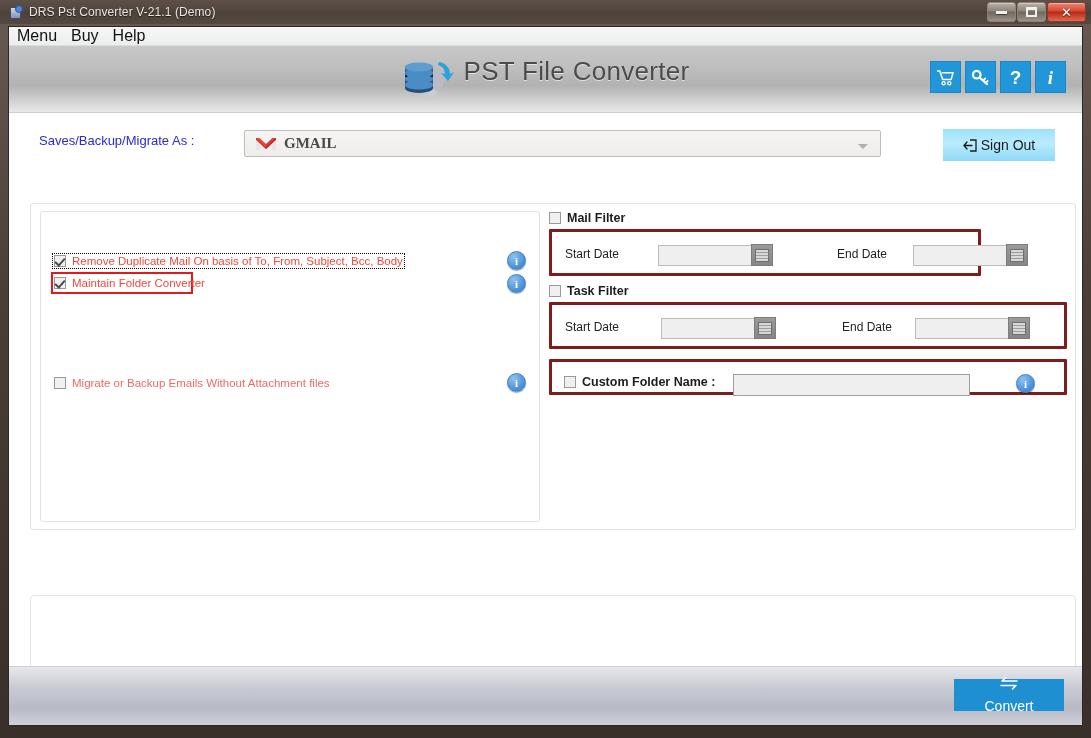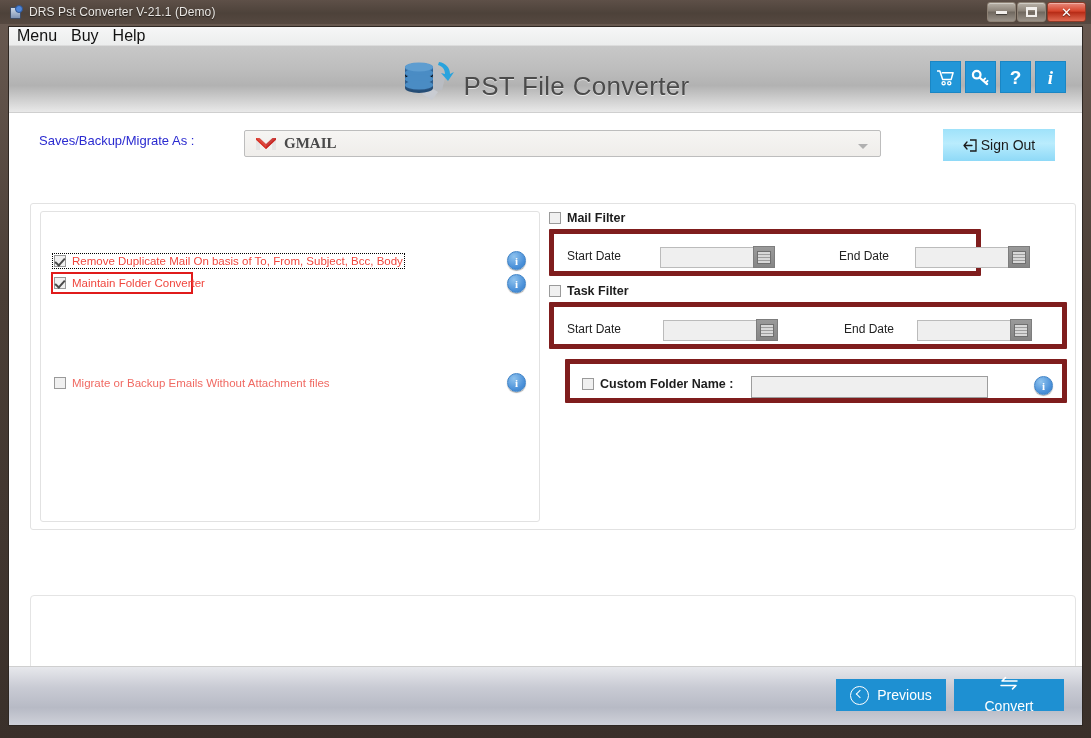--- a/index.html
+++ b/index.html
@@ -67,21 +67,21 @@
     display:flex;align-items:center;padding-left:8px;gap:14px;
   }
   .menu-item{font-size:16px;color:#111;cursor:default;}
 
   .banner{
     position:relative;height:66px;
     background:linear-gradient(to bottom,#c8c8c8 0%,#bdbdbd 35%,#b2b2b2 60%,#e9e9e9 100%);
     border-bottom:1px solid #cfcfcf;
     display:flex;align-items:center;justify-content:center;
   }
-  .brand{display:flex;align-items:flex-end;gap:10px;}
+  .brand{display:flex;align-items:flex-start;gap:10px;}
   .brand-text{
     font-size:26px;color:#4b4b4b;letter-spacing:.3px;
     text-shadow:0 1px 0 rgba(255,255,255,.6);
   }
   .logo{position:relative;width:52px;height:46px;flex:none;}
   .tool-icons{position:absolute;right:16px;top:15px;display:flex;gap:4px;}
   .tbtn{
     width:29px;height:30px;background:#2196d8;border:1px solid #1a86c4;
     display:flex;align-items:center;justify-content:center;color:#fff;
   }
@@ -148,21 +148,21 @@
     color:#fff;font-size:11px;font-weight:bold;font-family:"Liberation Serif","DejaVu Serif",serif;
     display:flex;align-items:center;justify-content:center;
     box-shadow:0 1px 1px rgba(0,0,0,.35);
   }
 
   
   .grp{position:absolute;}
   .grp-head{display:flex;align-items:center;gap:6px;margin-bottom:4px;}
   .grp-title{font-size:12.5px;font-weight:bold;color:#1d1d1d;}
   .grp-body{
-    border:5px solid #7f1d1d;border-radius:1px;background:#fff;
+    border:3px solid #7f1d1d;border-radius:1px;background:#fff;
     box-sizing:border-box;position:relative;
   }
   .date-label{font-size:12px;color:#222;position:absolute;}
   .date-field{
     position:absolute;height:21px;background:#efefef;border:1px solid #bbb;box-sizing:border-box;
   }
   .cal-btn{
     position:absolute;width:22px;height:22px;box-sizing:border-box;
     background:linear-gradient(to bottom,#9a9a9a,#868686);
     border:1px solid #7d7d7d;
@@ -372,41 +372,37 @@
               </div>
             <span class="date-label" style="left:290px;top:15px;">End Date</span>
             <div class="date-field" style="left:363px;top:13px;width:94px;"></div>
             <div class="cal-btn" style="left:456px;top:12px;">
                 <div class="cal-glyph"></div>
               </div>
           </div>
         </div>
 
         <div class="grp" style="left:518px;top:155px;width:518px;">
-          <div class="grp-body" style="height:44px;margin-left:16px;">
+          <div class="grp-body" style="height:36px;">
             <div class="cb-row" style="left:12px;top:13px;">
               <span class="cbox"></span>
               <span class="grp-title">Custom Folder Name :</span>
             </div>
             <div class="cfn-input" style="left:181px;top:12px;width:237px;"></div>
             <div class="info-ico" style="left:464px;top:12px;">i</div>
           </div>
         </div>
 
       </div>
 
       <div class="log-panel">
         <span></span>
       </div>
 
       <div class="footer">
-        <div class="fbtn prev">
-          <span class="circ-chev"></span>
-          <span>Previous</span>
-        </div>
         <div class="fbtn conv">
           <span class="conv-arrow">
             <svg width="20" height="14" viewBox="0 0 20 14">
               <path d="M18 5 H3 M6.5 1.6 L3 5" fill="none" stroke="#fff" stroke-width="1.5" stroke-linecap="round"></path>
               <path d="M2 9.5 H17 M13.5 12.9 L17 9.5" fill="none" stroke="#fff" stroke-width="1.5" stroke-linecap="round"></path>
             </svg>
           </span>
           <span>Convert</span>
         </div>
       </div>

